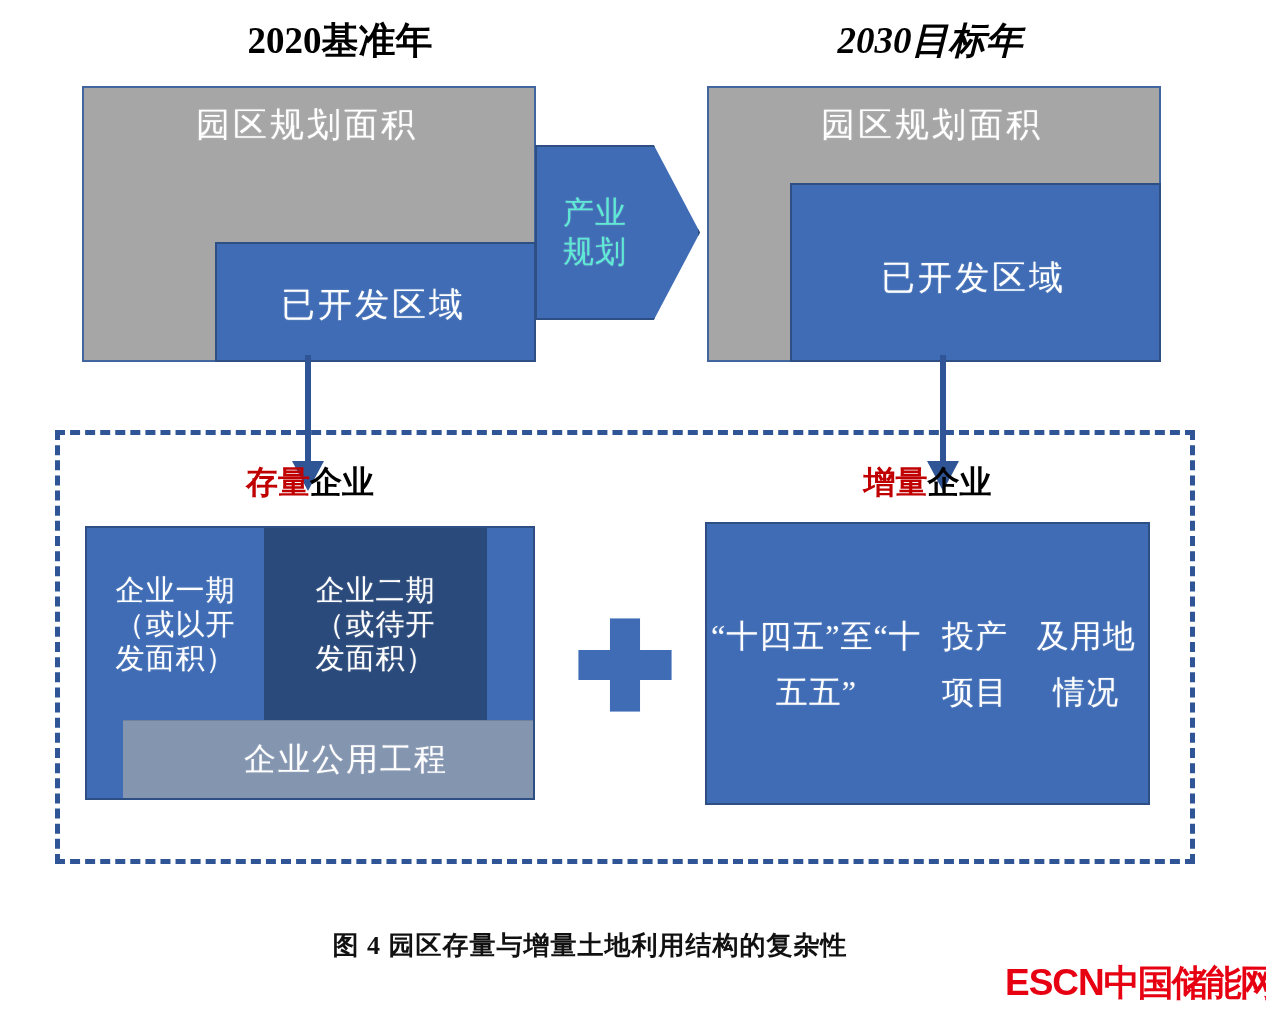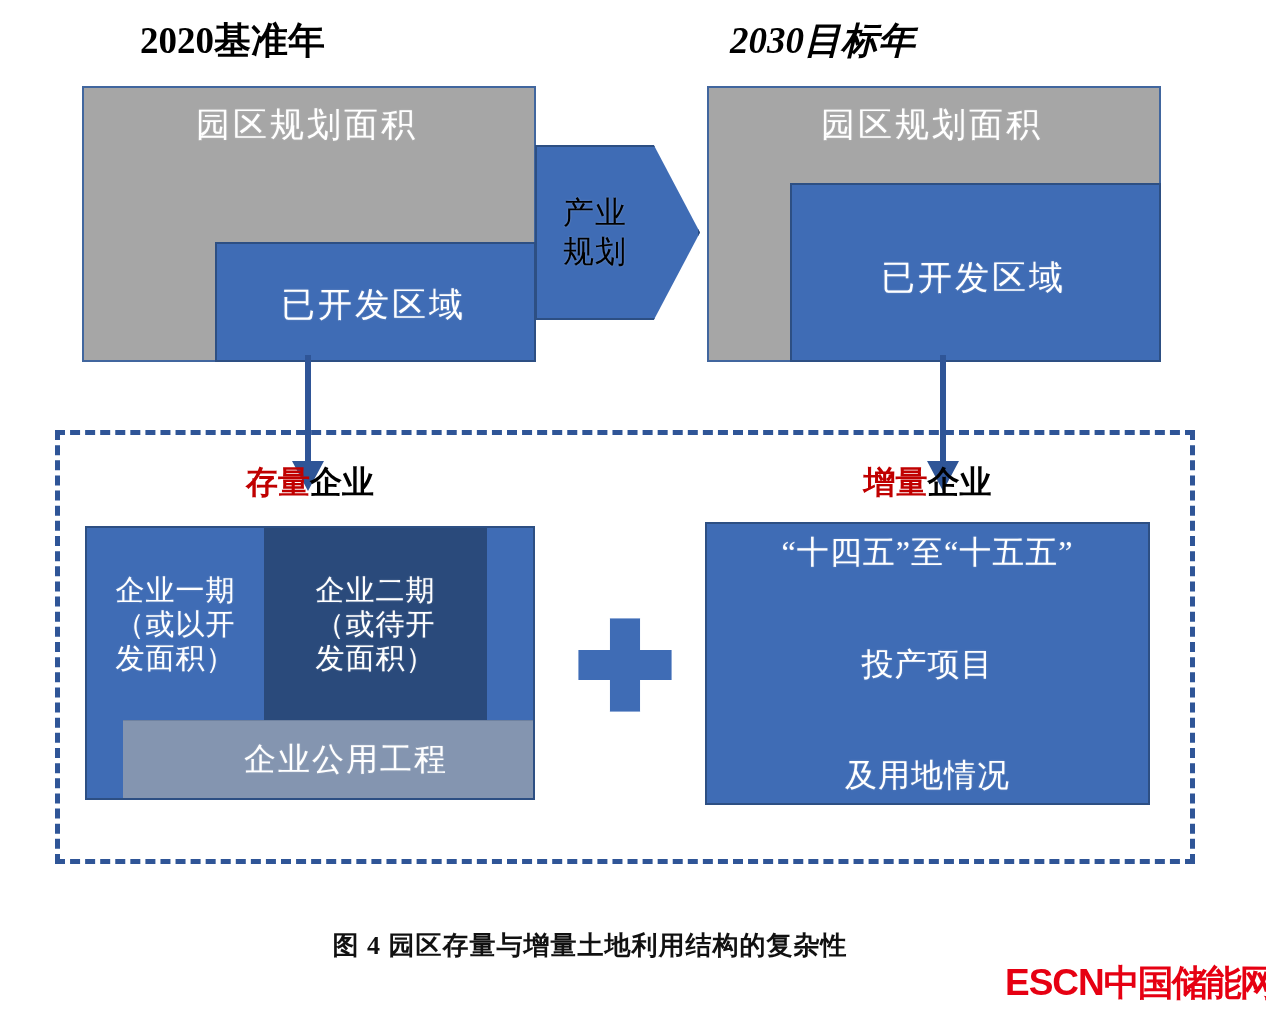--- a/index.html
+++ b/index.html
@@ -18,20 +18,21 @@
     overflow: hidden;
   }
   .abs { position: absolute; }
 
   
   .col-title {
     font-family: "Liberation Serif", "DejaVu Serif", serif;
     font-weight: bold;
     font-size: 37px;
     color: #000000;
+    text-align: center;
     line-height: 1;
     white-space: nowrap;
   }
   .gray-box {
     background: #a6a6a6;
     border: 2px solid #41669e;
   }
   .blue-box {
     background: #3f6cb5;
     border: 2px solid #2d4f83;
@@ -60,21 +61,21 @@
     background: #3f6cb5;
     border: 2px solid #2d4f83;
     box-sizing: border-box;
     -webkit-clip-path: polygon(0% 0%, 72% 0%, 100% 50%, 72% 100%, 0% 100%);
     clip-path: polygon(0% 0%, 72% 0%, 100% 50%, 72% 100%, 0% 100%);
     display: flex;
     align-items: center;
     justify-content: flex-start;
   }
   .chevron .lbl {
-    color: #000000;
+    color: #5eead4;
     font-size: 31px;
     line-height: 1.25;
     text-align: center;
     width: 72%;
     letter-spacing: 1px;
     text-shadow: 0 0 2px rgba(255,255,255,0.3);
   }
 
   
   .dashed-area {
@@ -129,23 +130,23 @@
     border-top: 1px solid #6f82a0;
     margin-left: 36px;
   }
 
   
   .inc-box {
     box-sizing: border-box;
     background: #3f6cb5;
     border: 2px solid #2d4f83;
     display: flex;
-    flex-direction: column;
-    align-items: center;
-    justify-content: space-between;
+    flex-direction: row;
+    align-items: center;
+    justify-content: flex-start;
     color: #ffffff;
     font-size: 32px;
     line-height: 1.75;
     letter-spacing: 1px;
     text-align: center;
     text-shadow: 0 0 2px rgba(255,255,255,0.3);
   }
 
   
   .plus-sign {

